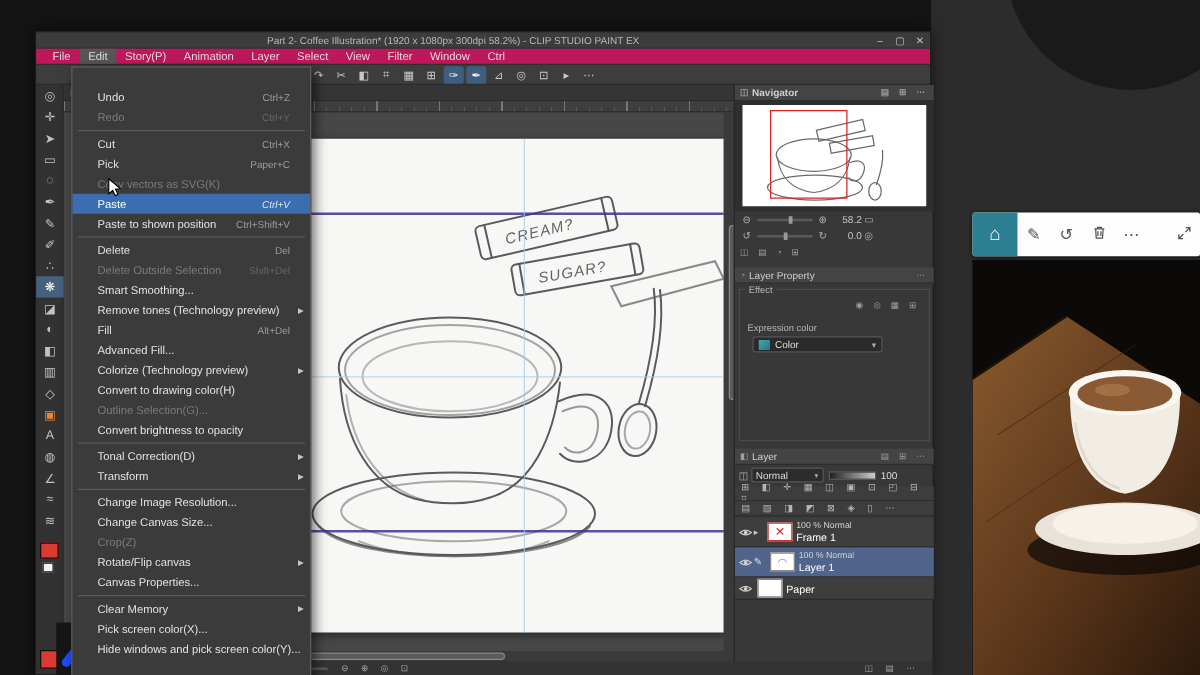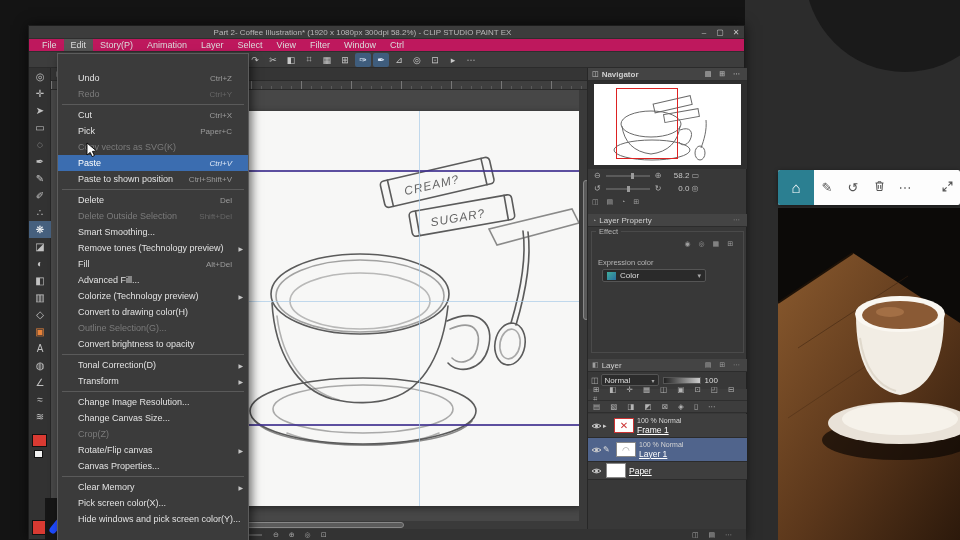--- a/index.html
+++ b/index.html
@@ -106,21 +106,21 @@
   .layer-row.t-paper{height:18px;}
   .lr-eye{width:13px;display:flex;justify-content:center;}
   .lr-exp{font-size:7px;color:#ccc;width:8px;}
   .lr-edit{font-size:8px;color:#ddd;width:10px;}
   .thumb{width:20px;height:15px;background:#fff;border:1px solid #888;position:relative;margin:0 3px;flex:none;}
   .t-frame .thumb{border-color:#c33;}
   .t-frame .thumb::before{content:"✕";position:absolute;inset:0;display:flex;align-items:center;justify-content:center;color:#c33;font-size:10px;}
   .t-sketch .thumb::before{content:"◠";position:absolute;inset:0;display:flex;align-items:center;justify-content:center;color:#999;font-size:9px;}
   .lr-text{overflow:hidden;}
   .l-info{font-size:7px;color:#d5d5d5;line-height:8px;white-space:nowrap;}
-  .l-name{font-size:8.5px;color:#fff;line-height:10px;white-space:nowrap;text-decoration:underline;}
+  .l-name{font-size:8.5px;color:#fff;line-height:10px;white-space:nowrap;}
 
   
   #edit-menu{position:absolute;left:28px;top:27px;width:192px;background:#3b3b3b;border:1px solid #5c5c5c;box-shadow:3px 4px 9px rgba(0,0,0,.55);padding:16px 0;z-index:40;}
   .menu-item{display:flex;align-items:center;height:16px;padding:0 16px 0 20px;font-size:9px;color:#e2e2e2;position:relative;white-space:nowrap;}
   .mi-shortcut{margin-left:auto;font-size:8px;color:#9c9c9c;}
   .mi-sub{position:absolute;right:5px;font-size:6px;color:#c5c5c5;}
   .menu-item.disabled{color:#7b7b7b;}
   .menu-item.disabled .mi-shortcut{color:#666;}
   .menu-item.highlight{background:#3b6db0;color:#fff;}
   .menu-item.highlight .mi-shortcut{color:#dbe6f5;font-style:italic;}

